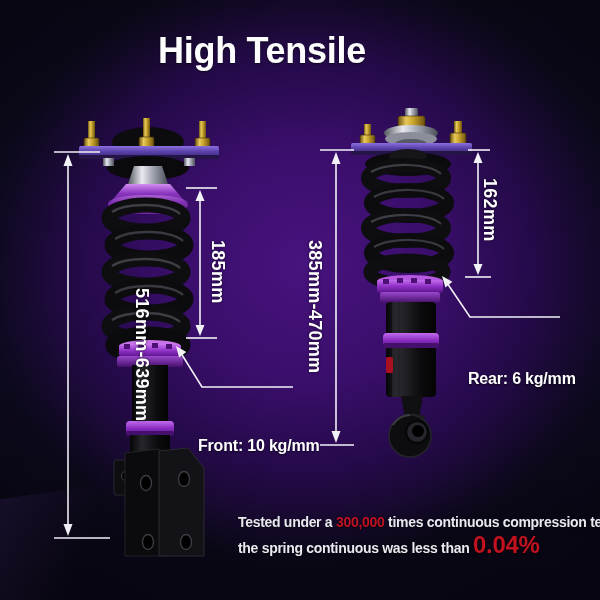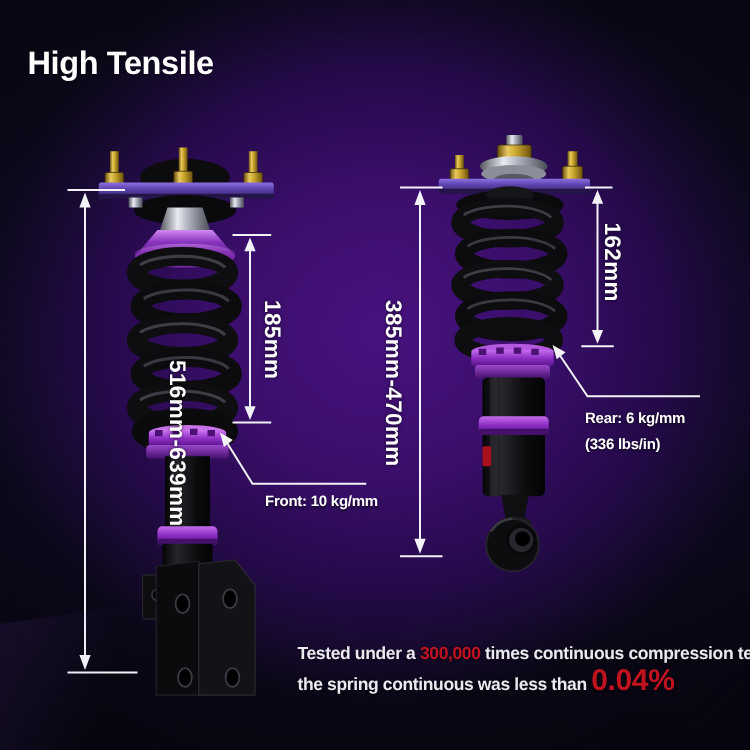--- a/index.html
+++ b/index.html
@@ -11,31 +11,31 @@
       radial-gradient(ellipse 340px 310px at 51% 44%, #47137e 0%, #3a0e6b 38%, #250a4a 66%, rgba(14,8,28,0) 96%),
       linear-gradient(180deg,#0b0918 0%,#0e0b20 30%,#100b24 55%,#090713 100%);
   }
   #stage::after{ 
     content:"";position:absolute;left:-40px;bottom:-10px;width:220px;height:120px;
     background:linear-gradient(115deg,rgba(120,70,190,0.18) 0%,rgba(120,70,190,0) 55%);
     transform:rotate(-8deg);pointer-events:none;
   }
   .abs{position:absolute;}
   .title{
-    left:22px;top:32px;width:480px;color:#fdfdfe;
-    font-weight:700;font-size:26px;line-height:37px;letter-spacing:-0.3px;
+    left:22px;top:32px;width:480px;text-align:center;color:#fdfdfe;
+    font-weight:700;font-size:36px;line-height:37px;letter-spacing:-0.3px;
     text-shadow:0 1px 2px rgba(0,0,0,0.6);
   }
   .vlabel{
     writing-mode:vertical-rl;color:#ffffff;font-weight:700;font-size:18px;
     letter-spacing:0.3px;white-space:nowrap;text-shadow:0 0 3px rgba(0,0,0,0.7);
   }
   .rate{
-    color:#ffffff;font-weight:700;font-size:12px;line-height:21px;
-    letter-spacing:-0.2px;white-space:nowrap;text-shadow:0 1px 2px rgba(0,0,0,0.7);
+    color:#ffffff;font-weight:700;font-size:16px;line-height:21px;
+    letter-spacing:-0.2px;white-space:nowrap;text-shadow:0 1px 2px rgba(0,0,0,0.7);margin-top:44px;
   }
   .footnote{
     color:#e9e9f0;font-weight:700;font-size:14px;line-height:21.5px;
     letter-spacing:-0.3px;white-space:nowrap;text-shadow:0 1px 2px rgba(0,0,0,0.7);
   }
   .accent{color:#c1121f;}
   .accent-big{color:#c1121f;font-size:24px;}
   svg{display:block;}
 </style>
 </head>
@@ -271,27 +271,26 @@
   </div>
 
   <div class="abs vlabel" style="left:131px;top:288px">516mm-639mm</div>
 
   <div class="abs vlabel" style="left:207px;top:240px">185mm</div>
 
   <div class="abs vlabel" style="left:304px;top:240px">385mm-470mm</div>
 
   <div class="abs vlabel" style="left:479px;top:178px">162mm</div>
 
-  <div class="abs rate" style="left:212px;top:391px">
+  <div class="abs rate" style="left:198px;top:391px">
     <div>Front: 10 kg/mm</div>
   </div>
 
   <div class="abs rate" style="left:468px;top:324px">
     <div>Rear: 6 kg/mm</div>
-    <div>(336 lbs/in)</div>
   </div>
 
   <div class="abs footnote" style="left:238px;top:512px">
     <div><span>Tested under a </span><span class="accent">300,000</span><span> times continuous compression test,</span></div>
     <div><span>the spring continuous was less than </span><span class="accent-big">0.04%</span></div>
   </div>
 
 </div>
 
 </body></html>

